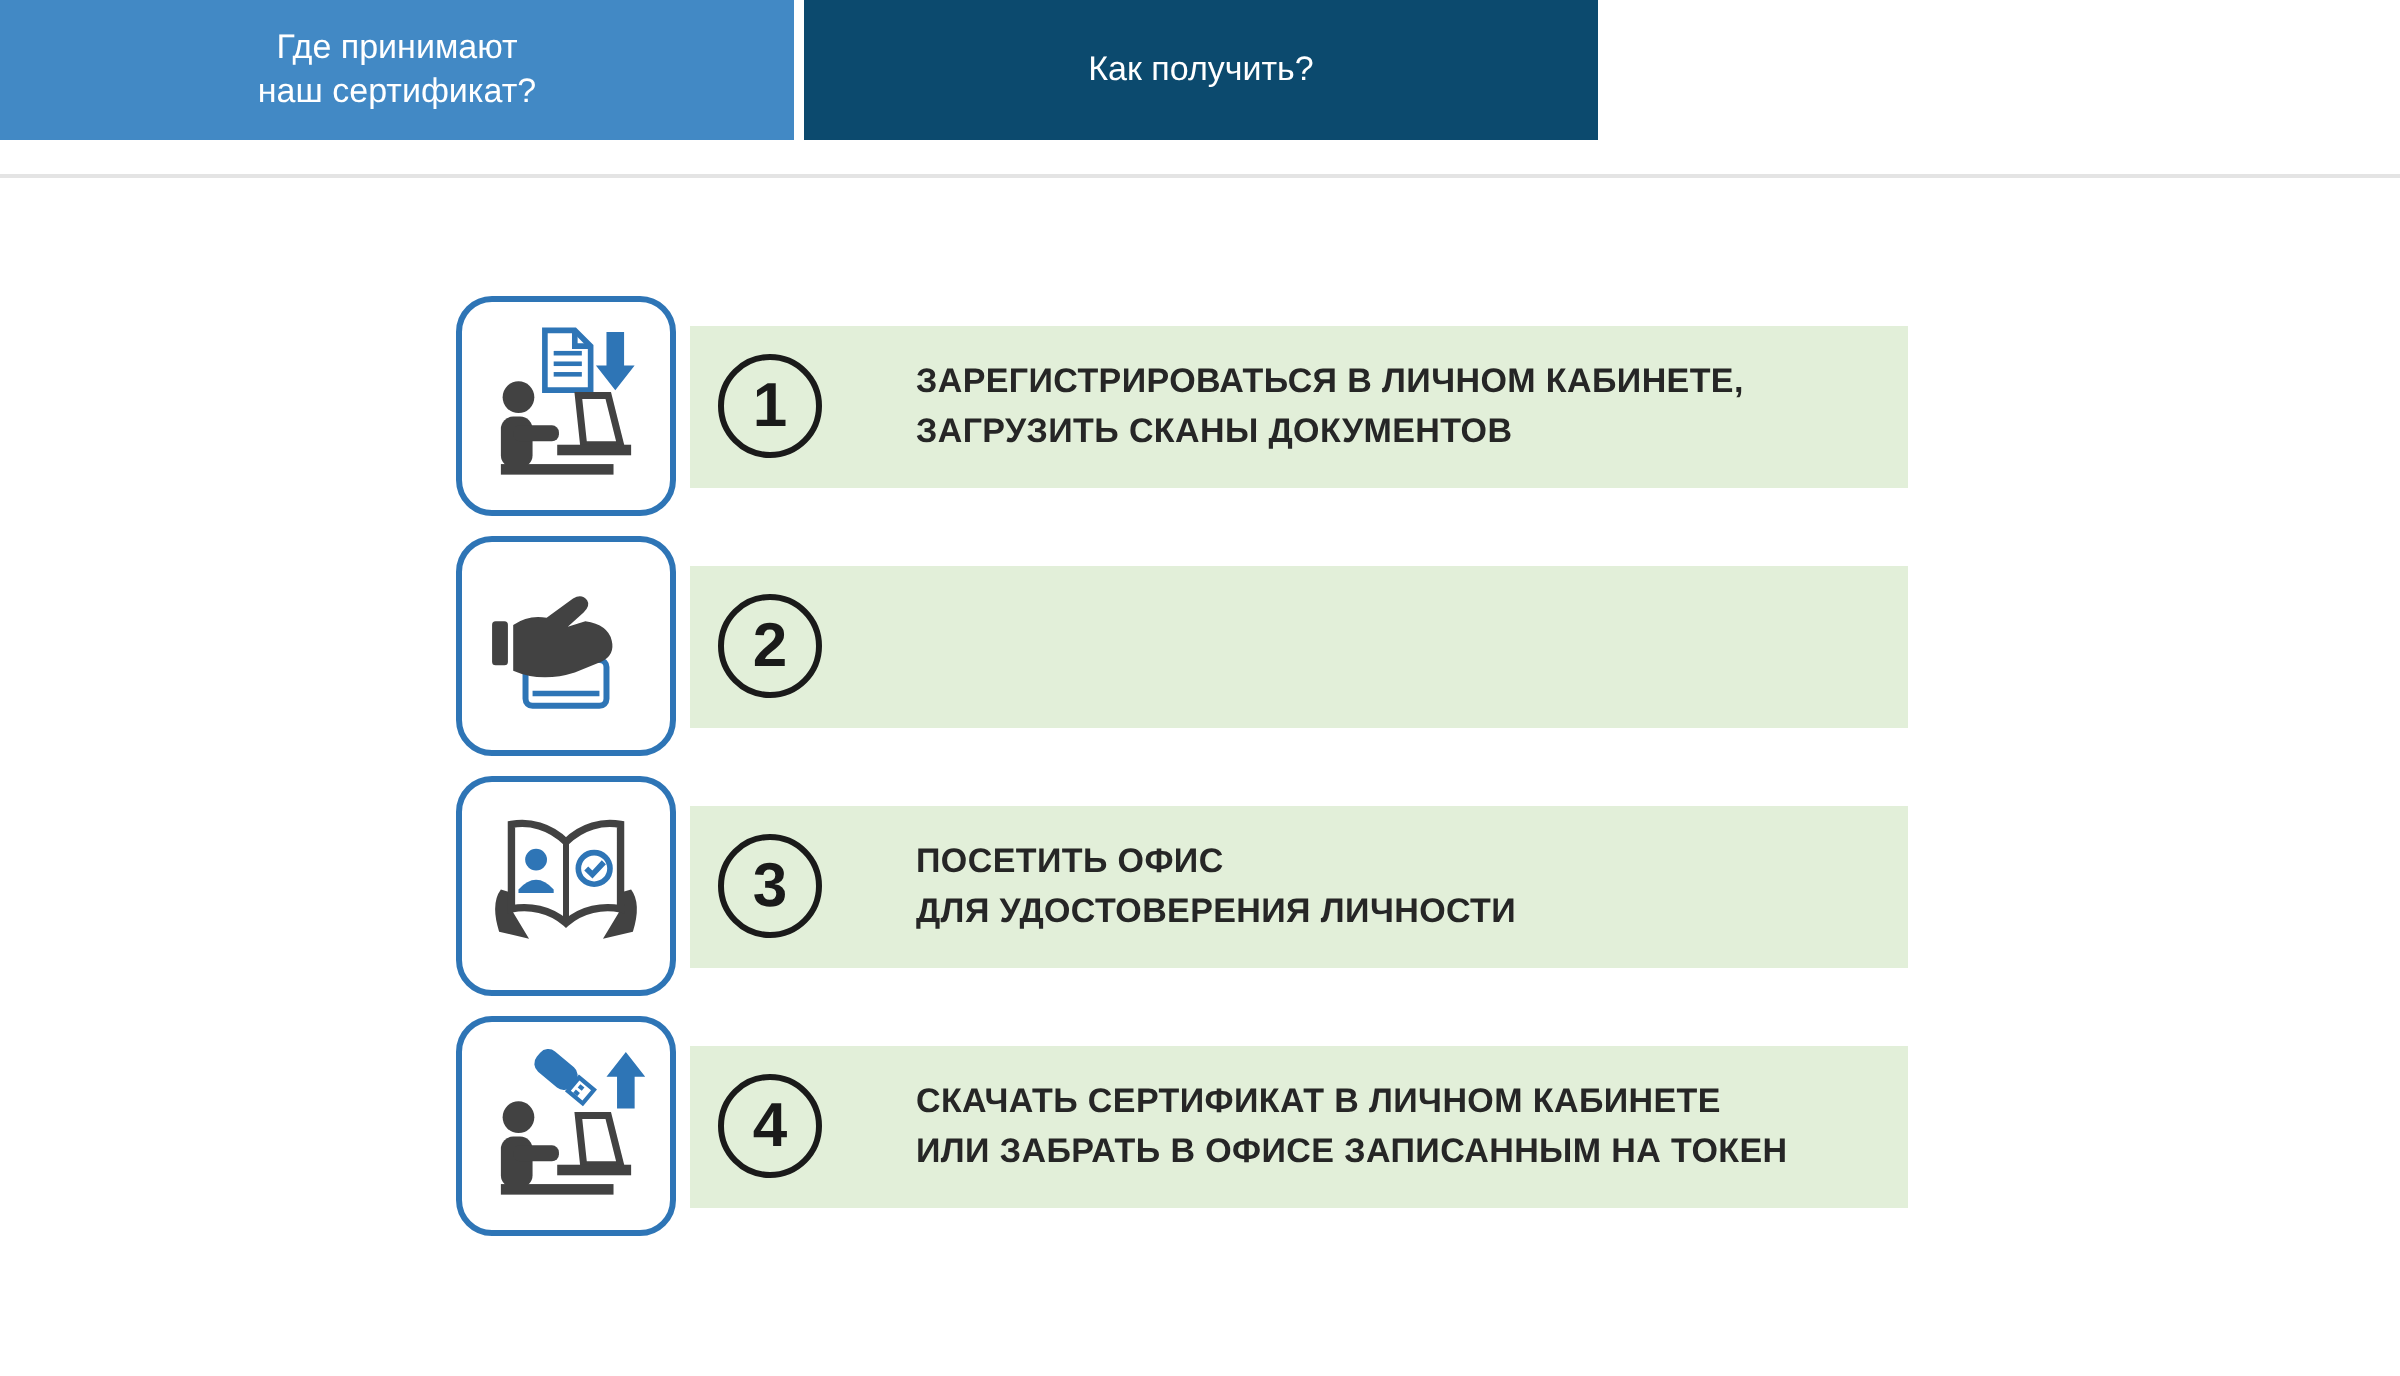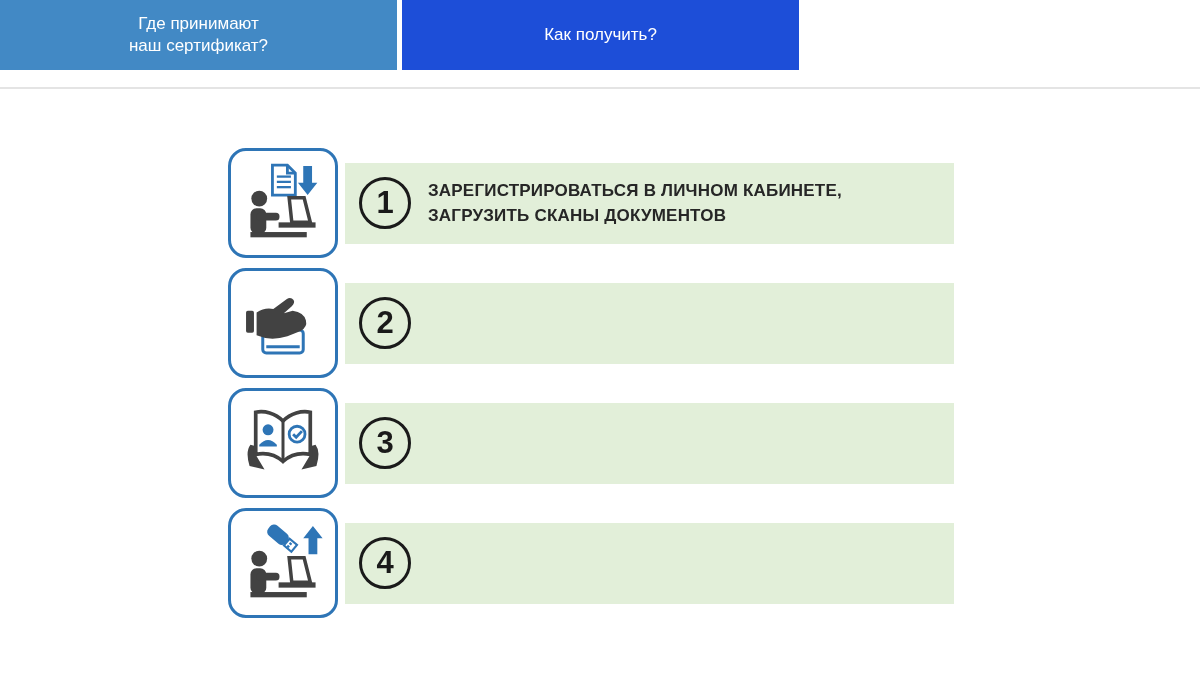--- a/index.html
+++ b/index.html
@@ -9,21 +9,21 @@
     font-family:"Liberation Sans", sans-serif; overflow:hidden;
   }
   
   .tabs { position:absolute; top:0; left:0; width:1200px; height:70px; display:flex; }
   .tab {
     height:70px; display:flex; align-items:center; justify-content:center;
     color:#ffffff; font-size:17px; text-align:center; white-space:pre-line;
     line-height:1.3; cursor:pointer;
   }
   .tab-blue   { background:#4289c5; }
-  .tab-orange { background:#1d4ed8; }
+  .tab-orange { background:#0c4a6e; }
   .tab-1 { width:397px; margin-right:5px; }
   .tab-2 { width:397px; margin-right:5px; }
   .tab-3 { width:396px; }
   .divider { position:absolute; top:87px; left:0; width:1200px; height:2px; background:#e4e4e4; }
 
   
   .steps { position:absolute; top:148px; left:228px; }
   .step { display:flex; align-items:center; height:110px; margin-bottom:10px; }
   .icon-box {
     width:110px; height:110px; flex:0 0 110px; background:#ffffff;
@@ -35,21 +35,21 @@
     width:609px; height:81px; background:#e2efd9;
     display:flex; align-items:center; padding-left:14px;
   }
   .num {
     width:52px; height:52px; flex:0 0 52px; border:3px solid #1a1a1a; border-radius:50%;
     display:flex; align-items:center; justify-content:center;
     font-size:31px; font-weight:bold; color:#1a1a1a; margin-right:17px;
   }
   .txt {
     font-size:17px; font-weight:bold; color:#262626; letter-spacing:0.2px;
-    white-space:pre-line; line-height:1.5;
+    white-space:pre-line; line-height:1.5;margin-left:30px;
   }
 </style>
 </head>
 <body>
 
 <div class="page">
 
   <header class="tabs">
     <div class="tab tab-blue tab-1">Где принимают
 наш сертификат?</div>
@@ -105,20 +105,22 @@
           <path d="M50 25 C41 16 29 13 19 15 V63 C29 61 41 63 50 71 C59 63 71 61 81 63 V15 C71 13 59 16 50 25 Z" fill="#fff" stroke="#424242" stroke-width="4.2"></path>
           <line x1="50" y1="25" x2="50" y2="71" stroke="#424242" stroke-width="3.4"></line>
           <circle cx="33" cy="35" r="6.2" fill="#2e75b6"></circle>
           <path d="M23 52 q10 -11 20 0 l0 2 -20 0 z" fill="#2e75b6"></path>
           <circle cx="66" cy="40" r="9" fill="#fff" stroke="#2e75b6" stroke-width="3.2"></circle>
           <path d="M61.5 40 l3.5 3.5 6.5 -7" stroke="#2e75b6" stroke-width="3.2" fill="none"></path>
         </svg>
       </div>
       <div class="bar">
         <div class="num">3</div>
+        <div class="txt">ПОСЕТИТЬ ОФИС
+ДЛЯ УДОСТОВЕРЕНИЯ ЛИЧНОСТИ</div>
       </div>
     </section>
 
     <section class="step">
       <div class="icon-box">
         <svg viewBox="0 0 100 100">
           <g transform="rotate(40 50 22)">
             <rect x="30" y="15" width="26" height="15" rx="6" fill="#2e75b6"></rect>
             <rect x="56" y="17.5" width="11" height="10" fill="#fff" stroke="#2e75b6" stroke-width="2.4"></rect>
             <rect x="59" y="20" width="3" height="2.4" fill="#2e75b6"></rect>
@@ -128,17 +130,19 @@
           <circle cx="23" cy="45" r="9" fill="#424242"></circle>
           <rect x="13" y="56" width="18" height="29" rx="7" fill="#424242"></rect>
           <rect x="20" y="61" width="26" height="9" rx="4" fill="#424242"></rect>
           <path d="M57 44 h17 l7 28 h-21 z" fill="#fff" stroke="#424242" stroke-width="4"></path>
           <rect x="45" y="72" width="42" height="6" fill="#424242"></rect>
           <rect x="13" y="83" width="64" height="6" fill="#424242"></rect>
         </svg>
       </div>
       <div class="bar">
         <div class="num">4</div>
+        <div class="txt">СКАЧАТЬ СЕРТИФИКАТ В ЛИЧНОМ КАБИНЕТЕ
+ИЛИ ЗАБРАТЬ В ОФИСЕ ЗАПИСАННЫМ НА ТОКЕН</div>
       </div>
     </section>
 
   </main>
 </div>
 
 </body></html>

